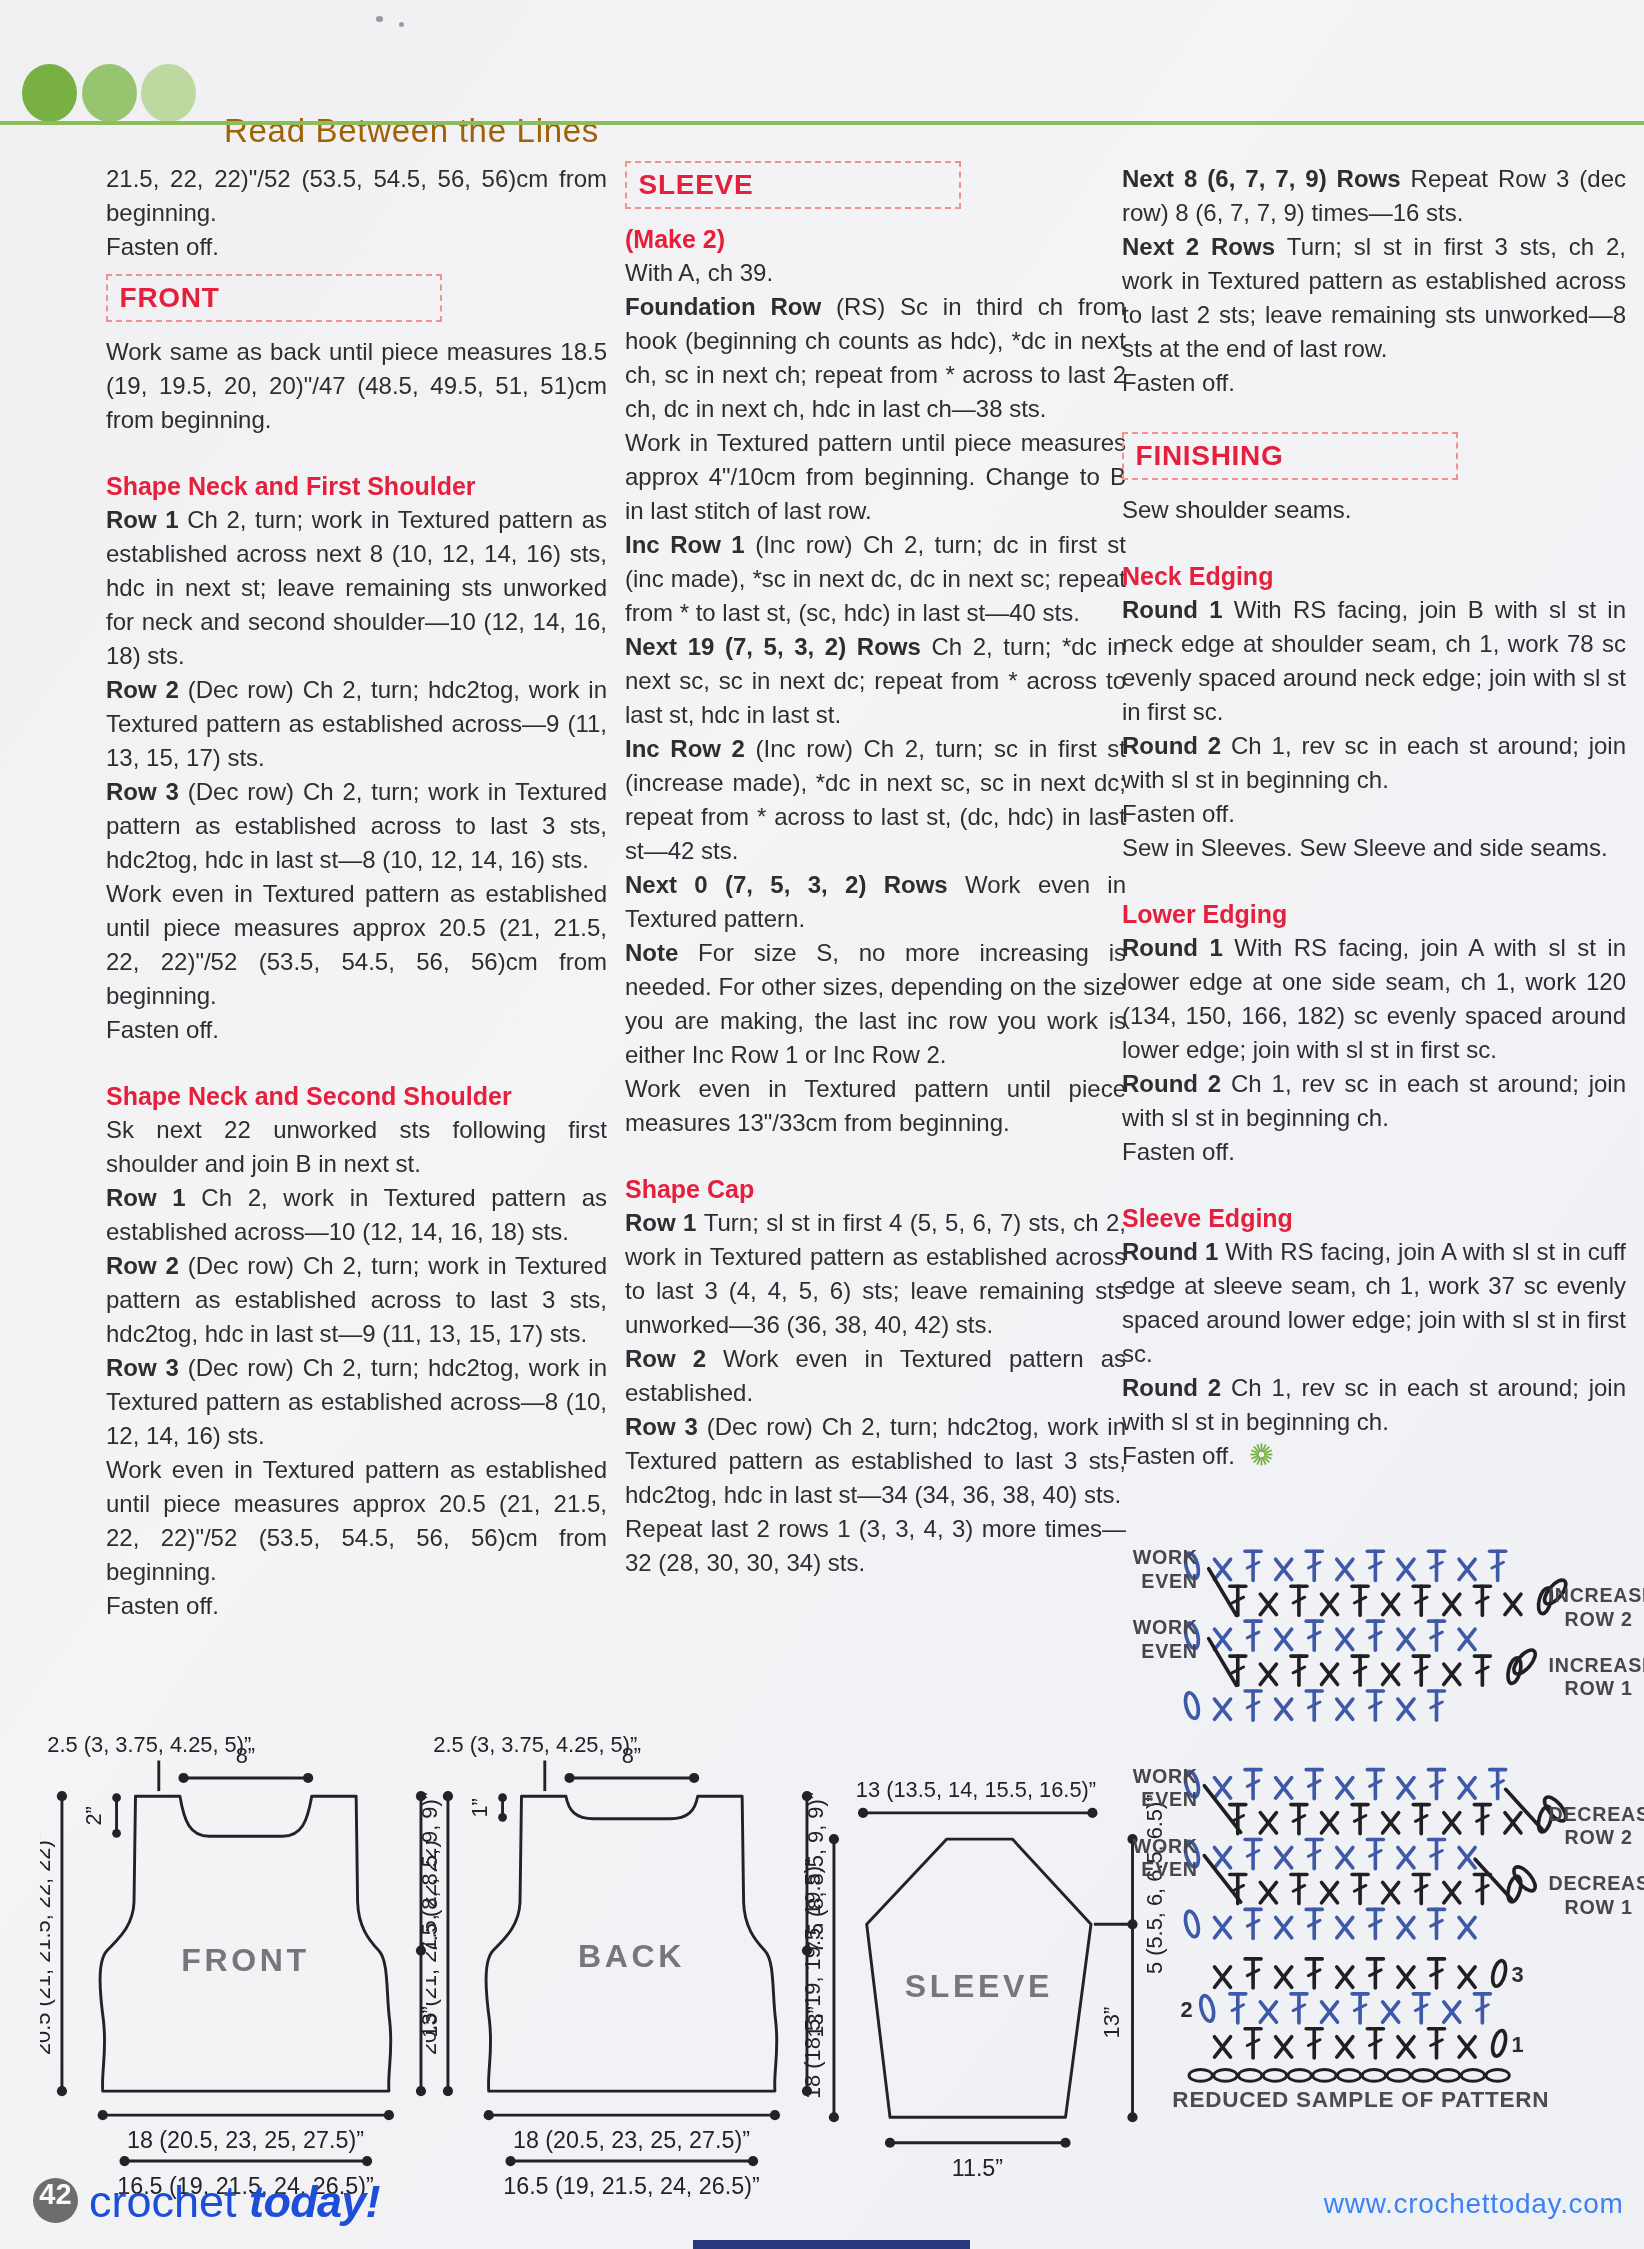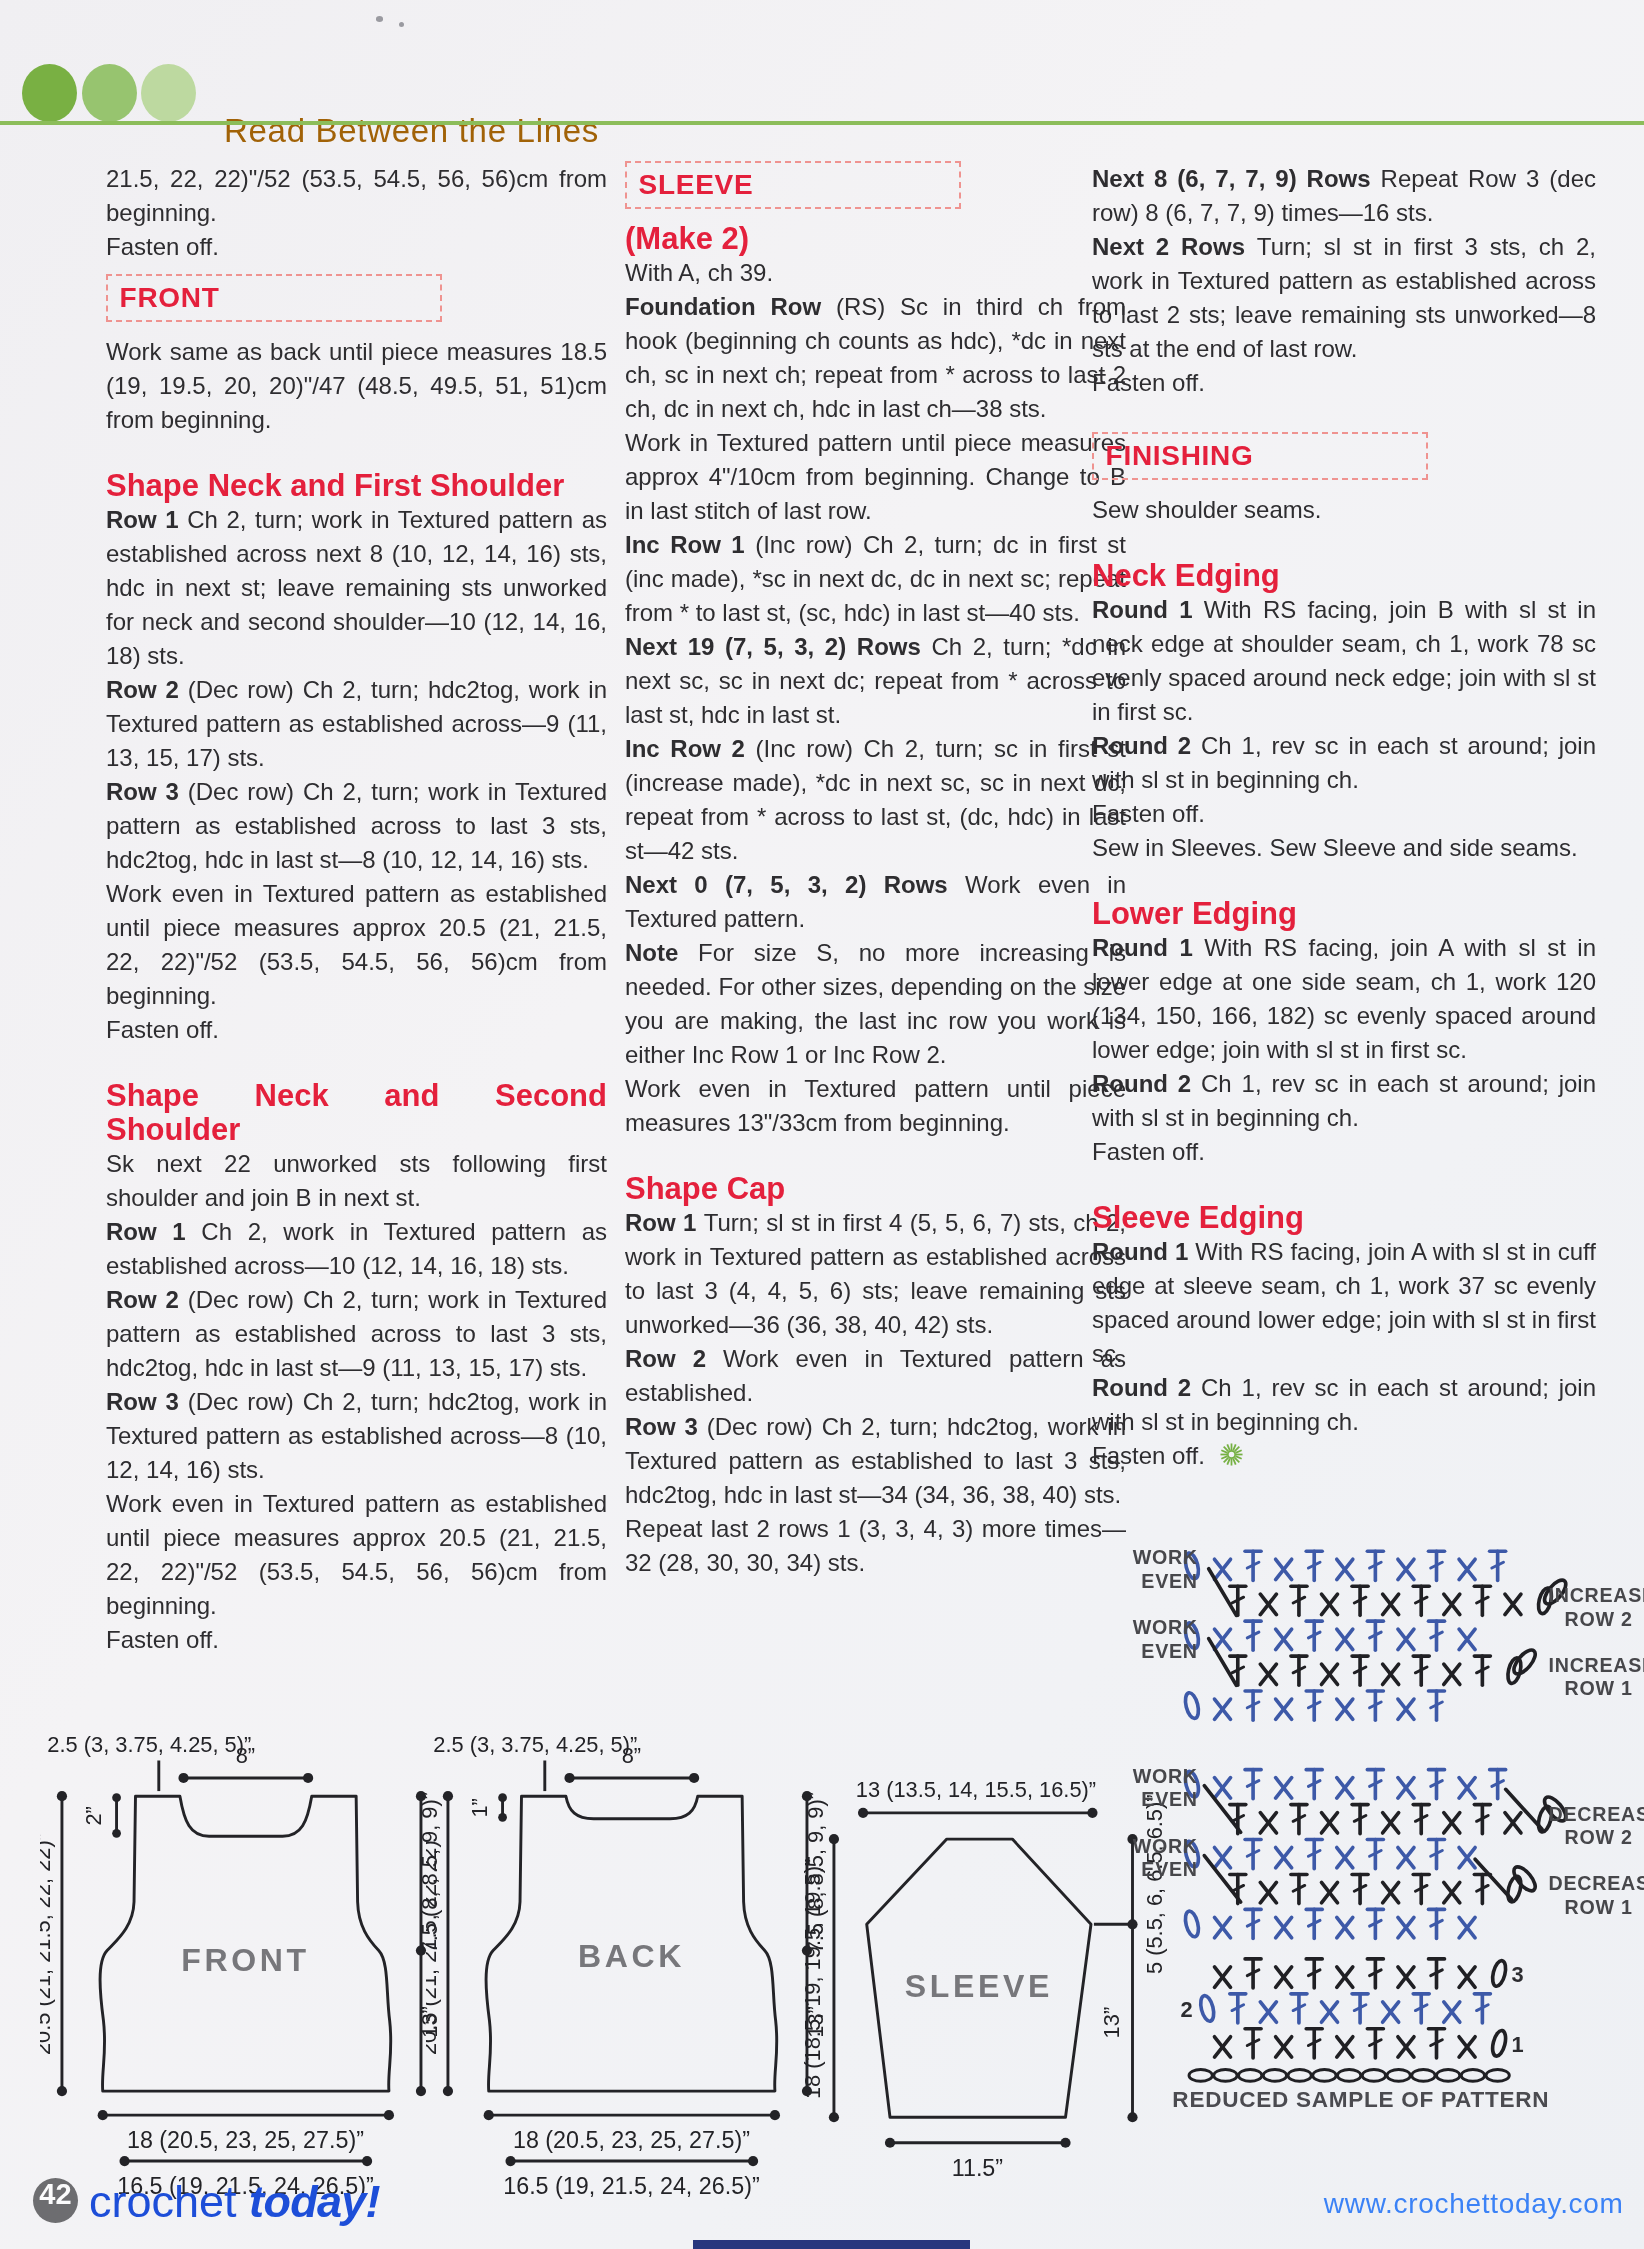--- a/index.html
+++ b/index.html
@@ -8,21 +8,21 @@
     background:linear-gradient(125deg,#f0eff2 0%,#f4f3f5 40%,#f1f2f5 70%,#eef0f4 100%);
     font-family:"Liberation Sans","DejaVu Sans",sans-serif;
     color:#2e2d30;
   }
   .dot{position:absolute;border-radius:50%;width:55px;height:58px;top:64px;}
   .hdr-title{position:absolute;left:224px;top:70px;font-size:33px;color:#a16207;letter-spacing:0.7px;margin-top:42px;}
   .hrule{position:absolute;left:0;top:121px;width:1644px;height:3.6px;background:#8cbd5a;}
   .col{position:absolute;font-size:24px;line-height:34px;text-align:justify;}
   .col p{margin:0;}
   .bold{font-weight:bold;}
-  .h3{color:#e4203c;font-weight:bold;font-size:31px;line-height:34px;}
+  .h3{color:#e4203c;font-weight:bold;font-size:25px;line-height:34px;}
   .gap{height:32px;}
   .gap-sm{height:22px;}
   .hbox{border:2.2px dashed #ef9390;width:336px;box-sizing:border-box;
         padding:4.4px 0 4.4px 11.6px;margin:10.2px 0 13px 0;}
   .hbox span{color:#e4203c;font-weight:bold;font-size:28px;letter-spacing:0.7px;}
   .schematic{position:absolute;}
   .sch-line{stroke:#232327;stroke-width:4;}
   .sch-outline{stroke:#232327;stroke-width:4;fill:none;stroke-linejoin:round;}
   .sch-dot{fill:#232327;}
   .sch-txt{font-family:"Liberation Sans",sans-serif;font-size:30px;fill:#232327;}
@@ -83,21 +83,21 @@
     <p class="para"><span class="bold">Next 0 (7, 5, 3, 2) Rows </span><span>Work even in Textured pattern.</span></p>
     <p class="para"><span class="bold">Note </span><span>For size S, no more increasing is needed. For other sizes, depending on the size you are making, the last inc row you work is either Inc Row 1 or Inc Row 2.</span></p>
     <p class="para"><span>Work even in Textured pattern until piece measures 13"/33cm from beginning.</span></p>
     <div class="gap"></div>
     <div class="h3">Shape Cap</div>
     <p class="para"><span class="bold">Row 1 </span><span>Turn; sl st in first 4 (5, 5, 6, 7) sts, ch 2, work in Textured pattern as established across to last 3 (4, 4, 5, 6) sts; leave remaining sts unworked—36 (36, 38, 40, 42) sts.</span></p>
     <p class="para"><span class="bold">Row 2 </span><span>Work even in Textured pattern as established.</span></p>
     <p class="para"><span class="bold">Row 3 </span><span>(Dec row) Ch 2, turn; hdc2tog, work in Textured pattern as established to last 3 sts, hdc2tog, hdc in last st—34 (34, 36, 38, 40) sts.</span></p>
     <p class="para"><span>Repeat last 2 rows 1 (3, 3, 4, 3) more times—32 (28, 30, 30, 34) sts.</span></p>
   </div>
-<div class="col" style="left:1092px;top:162px;width:504px;">
+<div class="col" style="left:1122px;top:162px;width:504px;">
     <p class="para"><span class="bold">Next 8 (6, 7, 7, 9) Rows </span><span>Repeat Row 3 (dec row) 8 (6, 7, 7, 9) times—16 sts.</span></p>
     <p class="para"><span class="bold">Next 2 Rows </span><span>Turn; sl st in first 3 sts, ch 2, work in Textured pattern as established across to last 2 sts; leave remaining sts unworked—8 sts at the end of last row.</span></p>
     <p class="para"><span>Fasten off.</span></p>
     <div class="gap-sm"></div>
     <div class="hbox"><span>FINISHING</span></div>
     <p class="para"><span>Sew shoulder seams.</span></p>
     <div class="gap"></div>
     <div class="h3">Neck Edging</div>
     <p class="para"><span class="bold">Round 1 </span><span>With RS facing, join B with sl st in neck edge at shoulder seam, ch 1, work 78 sc evenly spaced around neck edge; join with sl st in first sc.</span></p>
     <p class="para"><span class="bold">Round 2 </span><span>Ch 1, rev sc in each st around; join with sl st in beginning ch.</span></p>

